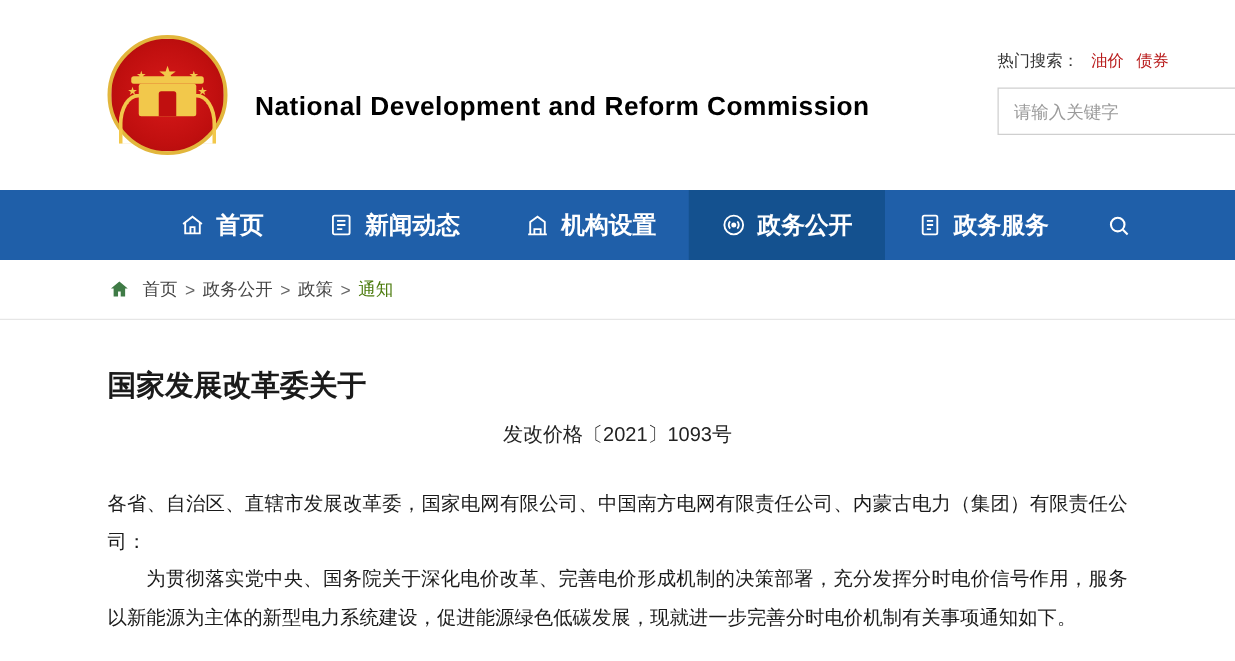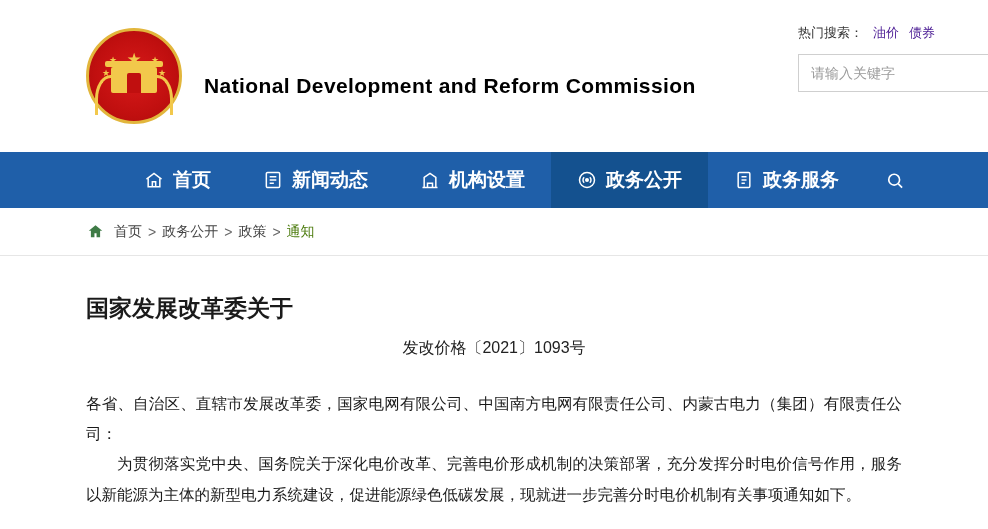--- a/index.html
+++ b/index.html
@@ -99,34 +99,34 @@
     color: #000000;
     font-size: 21px;
     font-weight: bold;
     letter-spacing: 0.4px;
     margin-top: 20px;
     white-space: nowrap;
   }
 
   .search-area {
     position: absolute;
-    right: 0; top: 24px;
+    right: 0; top: 40px;
     width: 190px;
   }
   .hot-row {
     font-size: 13px;
     color: #333;
     white-space: nowrap;
     display: flex;
     gap: 10px;
     align-items: center;
     margin-bottom: 12px;
   }
   .hot-label { color: #333; }
-  .hot-kw { color: #4c1d95; cursor: pointer; text-align: right; }
+  .hot-kw { color: #b91c1c; cursor: pointer; text-align: right; }
   .search-box {
     display: flex;
     align-items: center;
     height: 38px;
     border: 1px solid #cfcfcf;
     background: #fff;
     width: 210px;
   }
   .search-box input {
     border: none;

